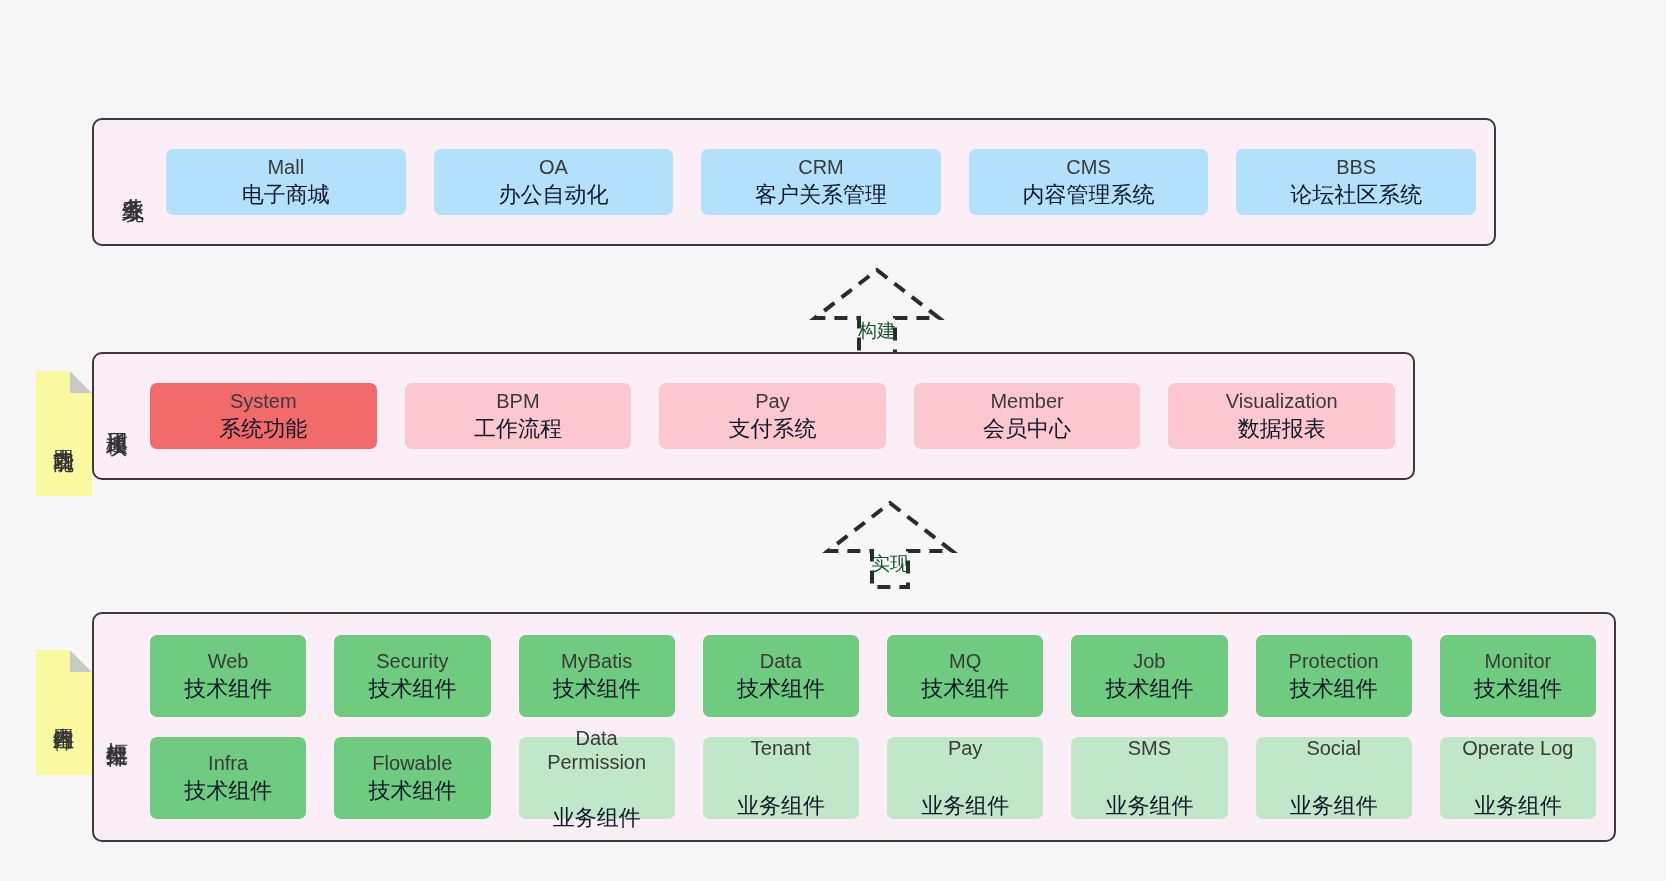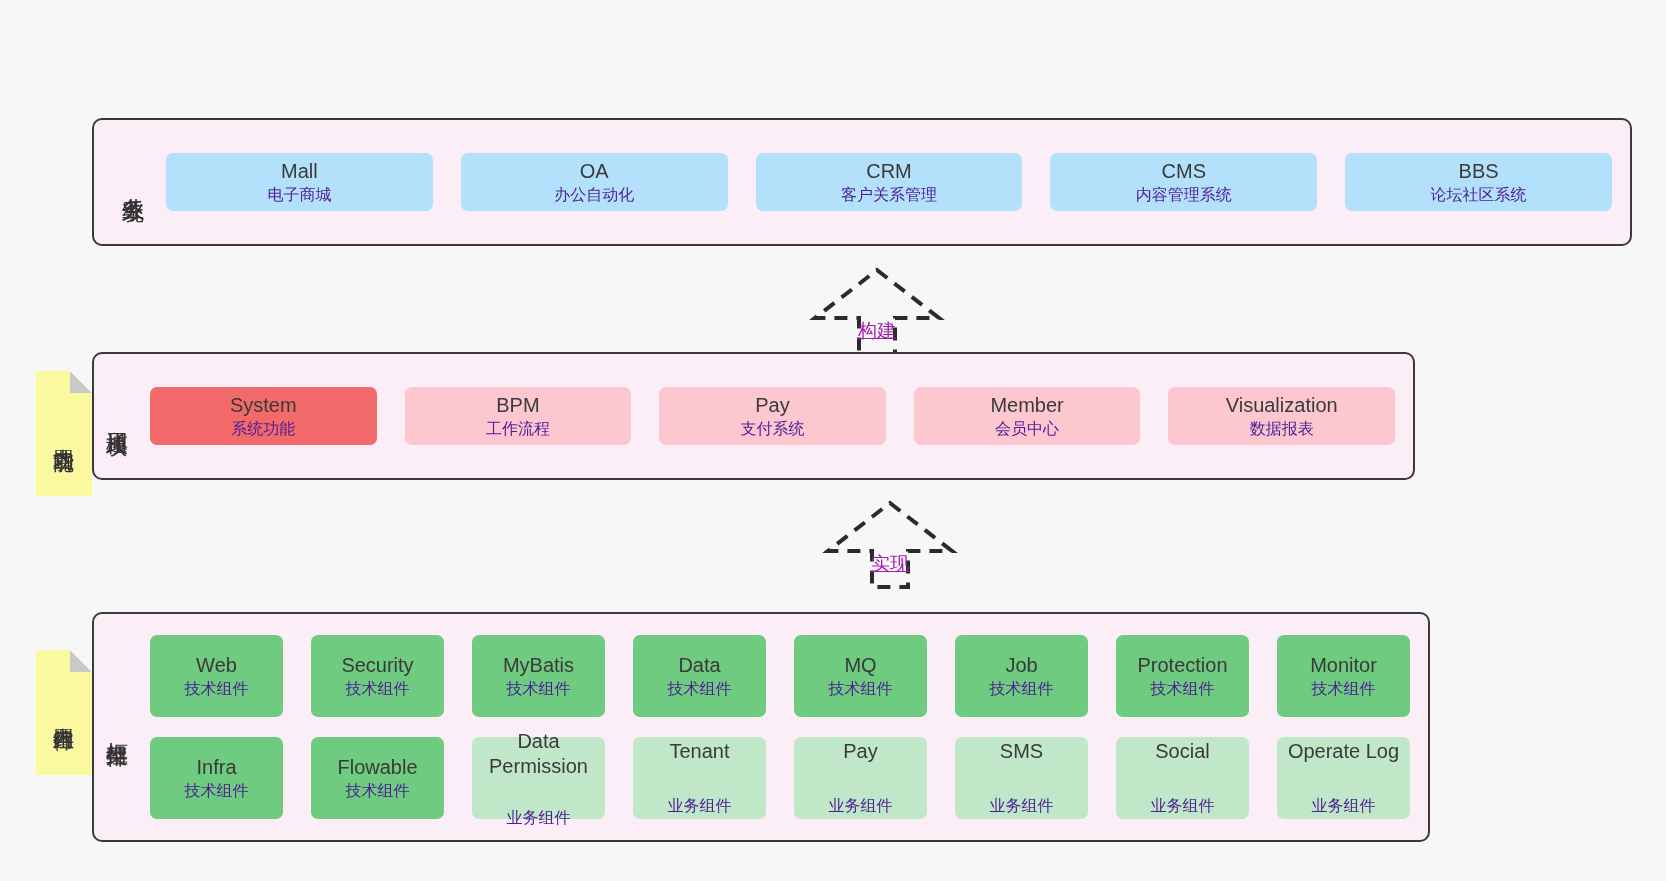--- a/index.html
+++ b/index.html
@@ -76,22 +76,22 @@
     text-align: center;
     box-sizing: border-box;
     padding: 6px 4px;
     line-height: 1.28;
   }
   .card .en {
     font-size: 20px;
     color: #3a3a3a;
   }
   .card .cn {
-    font-size: 16px;
-    color: #4c1d95;
+    font-size: 22px;
+    color: #0f172a;
   }
   .card.three-line .en {
     line-height: 1.22;
   }
 
   .c-blue  { background: #b3e0fb; }
   .c-red   { background: #f26a6a; }
   .c-pink  { background: #fcc7ce; }
   .c-green { background: #6ecb7f; }
   .c-lgreen{ background: #c0e7c7; gap: 31px; }
@@ -132,32 +132,31 @@
     height: 96px;
   }
   .arrow svg { display: block; }
   .arrow-label {
     position: absolute;
     left: 0;
     right: 0;
     bottom: 12px;
     text-align: center;
     font-size: 19px;
-    color: #a21caf;
+    color: #14532d;
     background: transparent;
     user-select: none;
-    text-decoration: underline;
   }
 </style>
 </head>
 <body>
 
 <div id="canvas">
 
-  <div class="layer" id="layer-business" style="left:92px; top:118px; width:1540px; height:128px;padding-left:16px;">
+  <div class="layer" id="layer-business" style="left:92px; top:118px; width:1404px; height:128px;padding-left:16px;">
     <div class="layer-title">业务系统</div>
     <div class="layer-body">
       <div class="row">
         <div class="card c-blue">
           <span class="en">Mall</span>
           <span class="cn">电子商城</span>
         </div>
         <div class="card c-blue">
           <span class="en">OA</span>
           <span class="cn">办公自动化</span>
@@ -223,21 +222,21 @@
       <path d="M80 8 L142 56 L98 56 L98 92 L62 92 L62 56 L18 56 Z" fill="none" stroke="#2b2b2b" stroke-width="4" stroke-dasharray="13,9" stroke-linejoin="miter"></path>
     </svg>
     <div class="arrow-label" style="bottom:14px;">实现</div>
   </div>
 
   <div class="note" id="note-builtin-components" style="left:36px; top:650px; width:56px; height:125px;">
     <span class="fold"></span>
     <span>内置组件</span>
   </div>
 
-  <div class="layer" id="layer-framework" style="left:92px; top:612px; width:1338px; height:230px;">
+  <div class="layer" id="layer-framework" style="left:92px; top:612px; width:1524px; height:230px;">
     <div class="layer-title">框架组件</div>
     <div class="layer-body" style="gap:20px;">
 
       <div class="row" style="height:82px;">
         <div class="card c-green">
           <span class="en">Web</span>
           <span class="cn">技术组件</span>
         </div>
         <div class="card c-green">
           <span class="en">Security</span>

